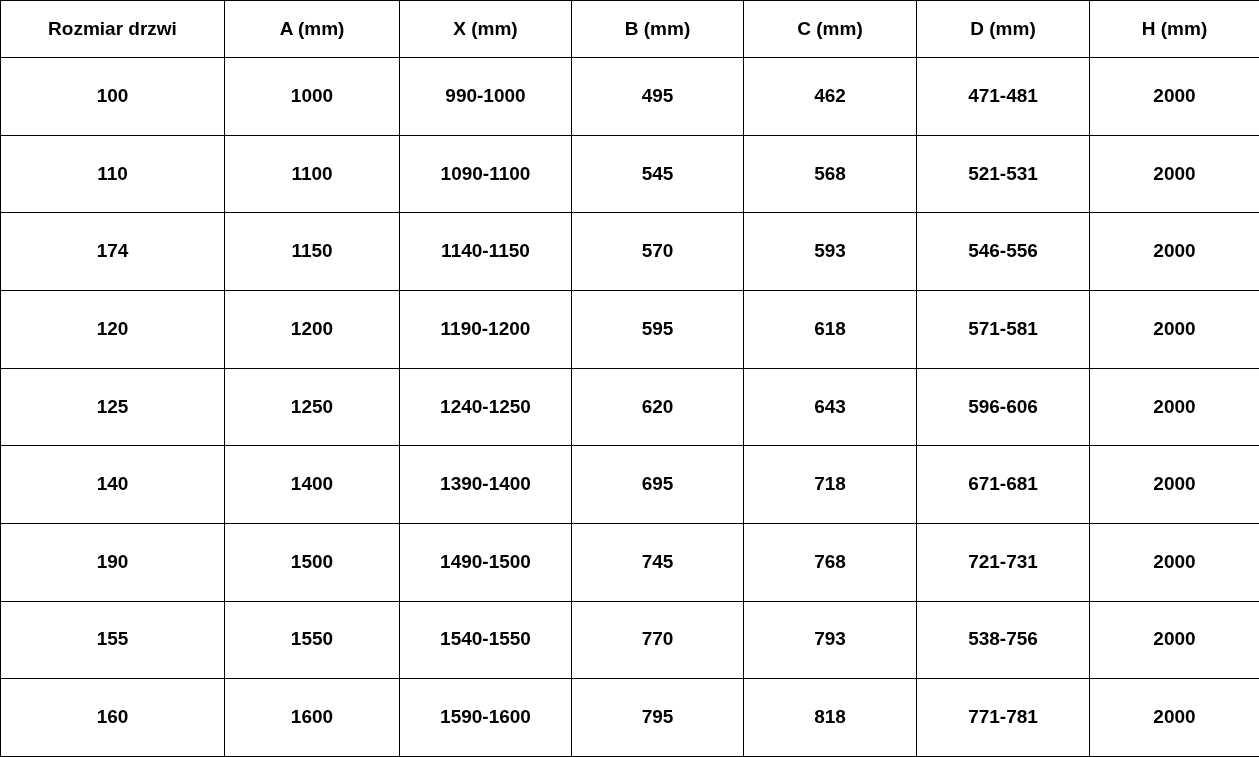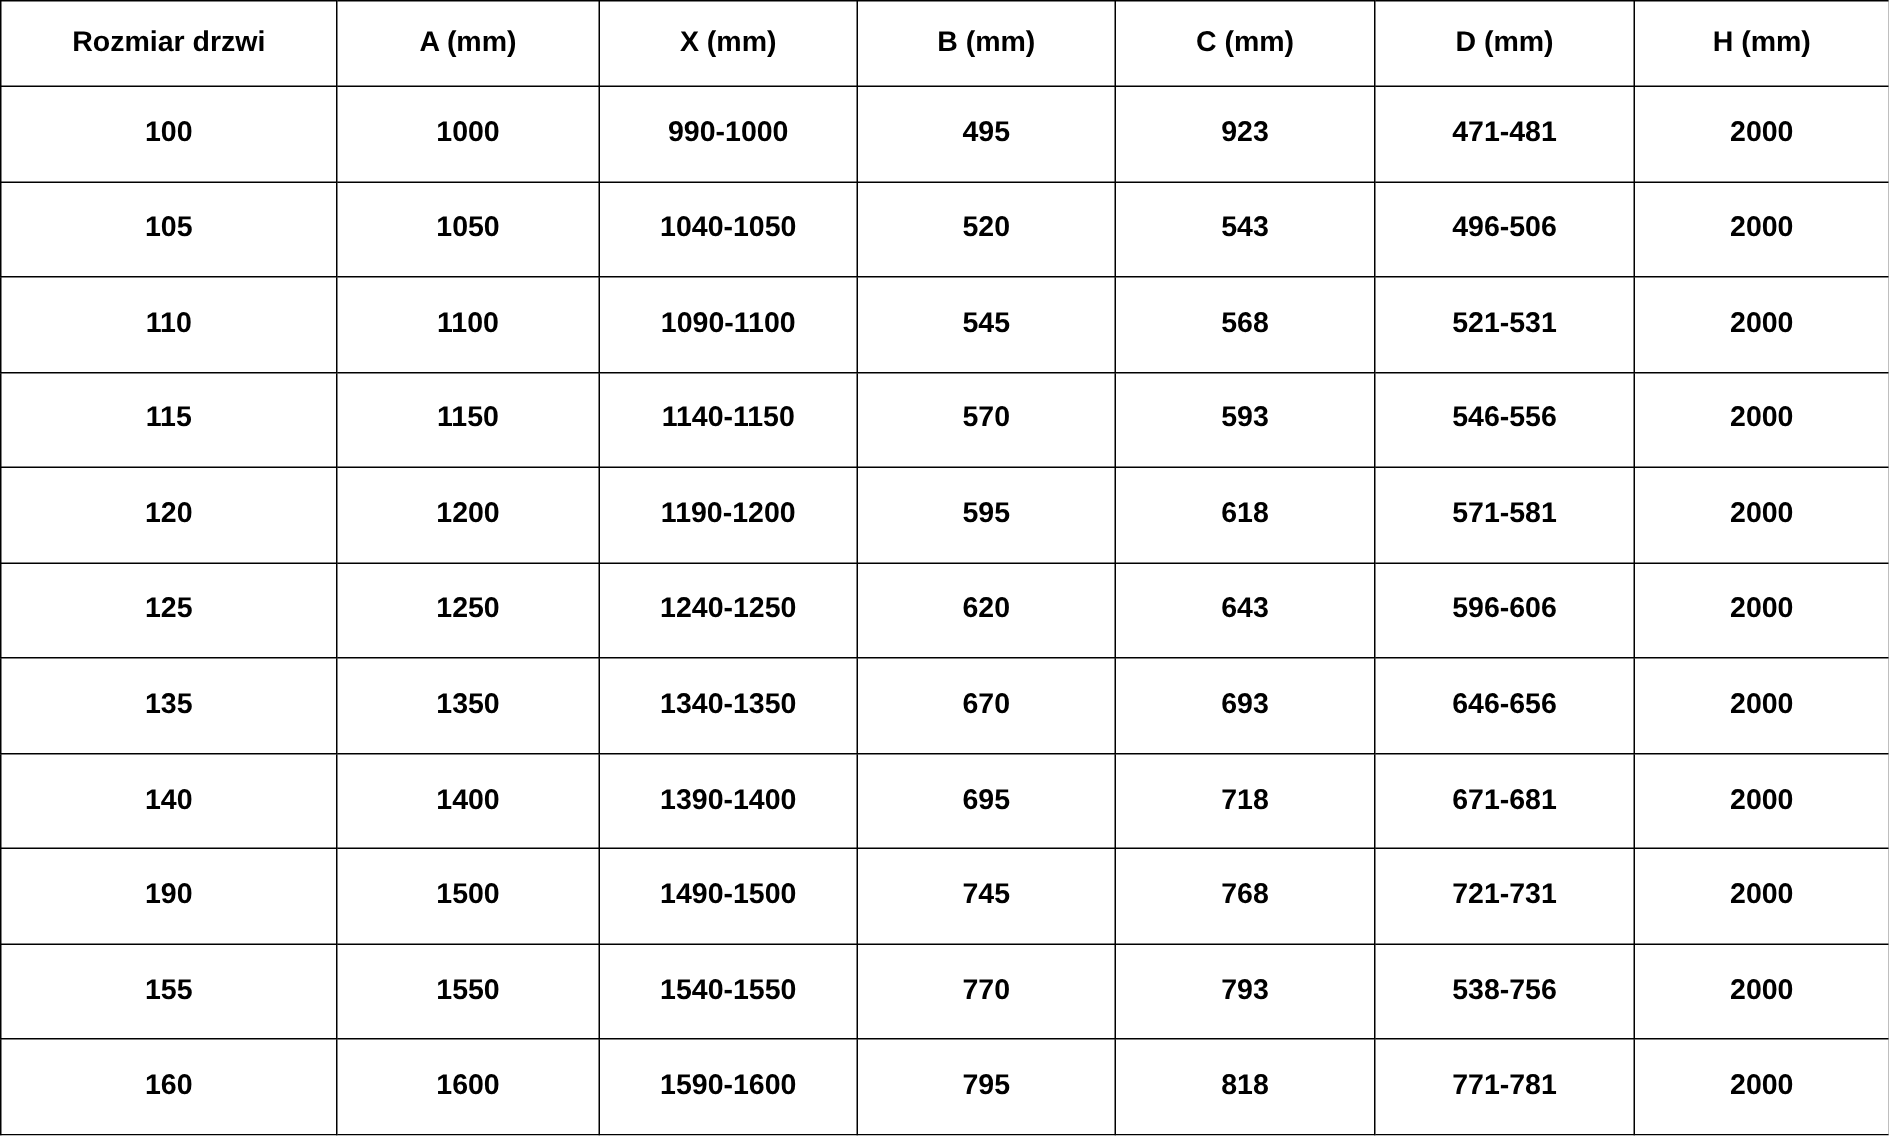--- a/index.html
+++ b/index.html
@@ -78,44 +78,35 @@
         <th>D (mm)</th>
         <th>H (mm)</th>
       </tr>
     </thead>
     <tbody>
       <tr>
         <td>100</td>
         <td>1000</td>
         <td>990-1000</td>
         <td>495</td>
-        <td>923</td>
+        <td>462</td>
         <td>471-481</td>
-        <td>2000</td>
-      </tr>
-      <tr>
-        <td>105</td>
-        <td>1050</td>
-        <td>1040-1050</td>
-        <td>520</td>
-        <td>543</td>
-        <td>496-506</td>
         <td>2000</td>
       </tr>
       <tr>
         <td>110</td>
         <td>1100</td>
         <td>1090-1100</td>
         <td>545</td>
         <td>568</td>
         <td>521-531</td>
         <td>2000</td>
       </tr>
       <tr>
-        <td>115</td>
+        <td>174</td>
         <td>1150</td>
         <td>1140-1150</td>
         <td>570</td>
         <td>593</td>
         <td>546-556</td>
         <td>2000</td>
       </tr>
       <tr>
         <td>120</td>
         <td>1200</td>
@@ -125,29 +116,20 @@
         <td>571-581</td>
         <td>2000</td>
       </tr>
       <tr>
         <td>125</td>
         <td>1250</td>
         <td>1240-1250</td>
         <td>620</td>
         <td>643</td>
         <td>596-606</td>
-        <td>2000</td>
-      </tr>
-      <tr>
-        <td>135</td>
-        <td>1350</td>
-        <td>1340-1350</td>
-        <td>670</td>
-        <td>693</td>
-        <td>646-656</td>
         <td>2000</td>
       </tr>
       <tr>
         <td>140</td>
         <td>1400</td>
         <td>1390-1400</td>
         <td>695</td>
         <td>718</td>
         <td>671-681</td>
         <td>2000</td>

